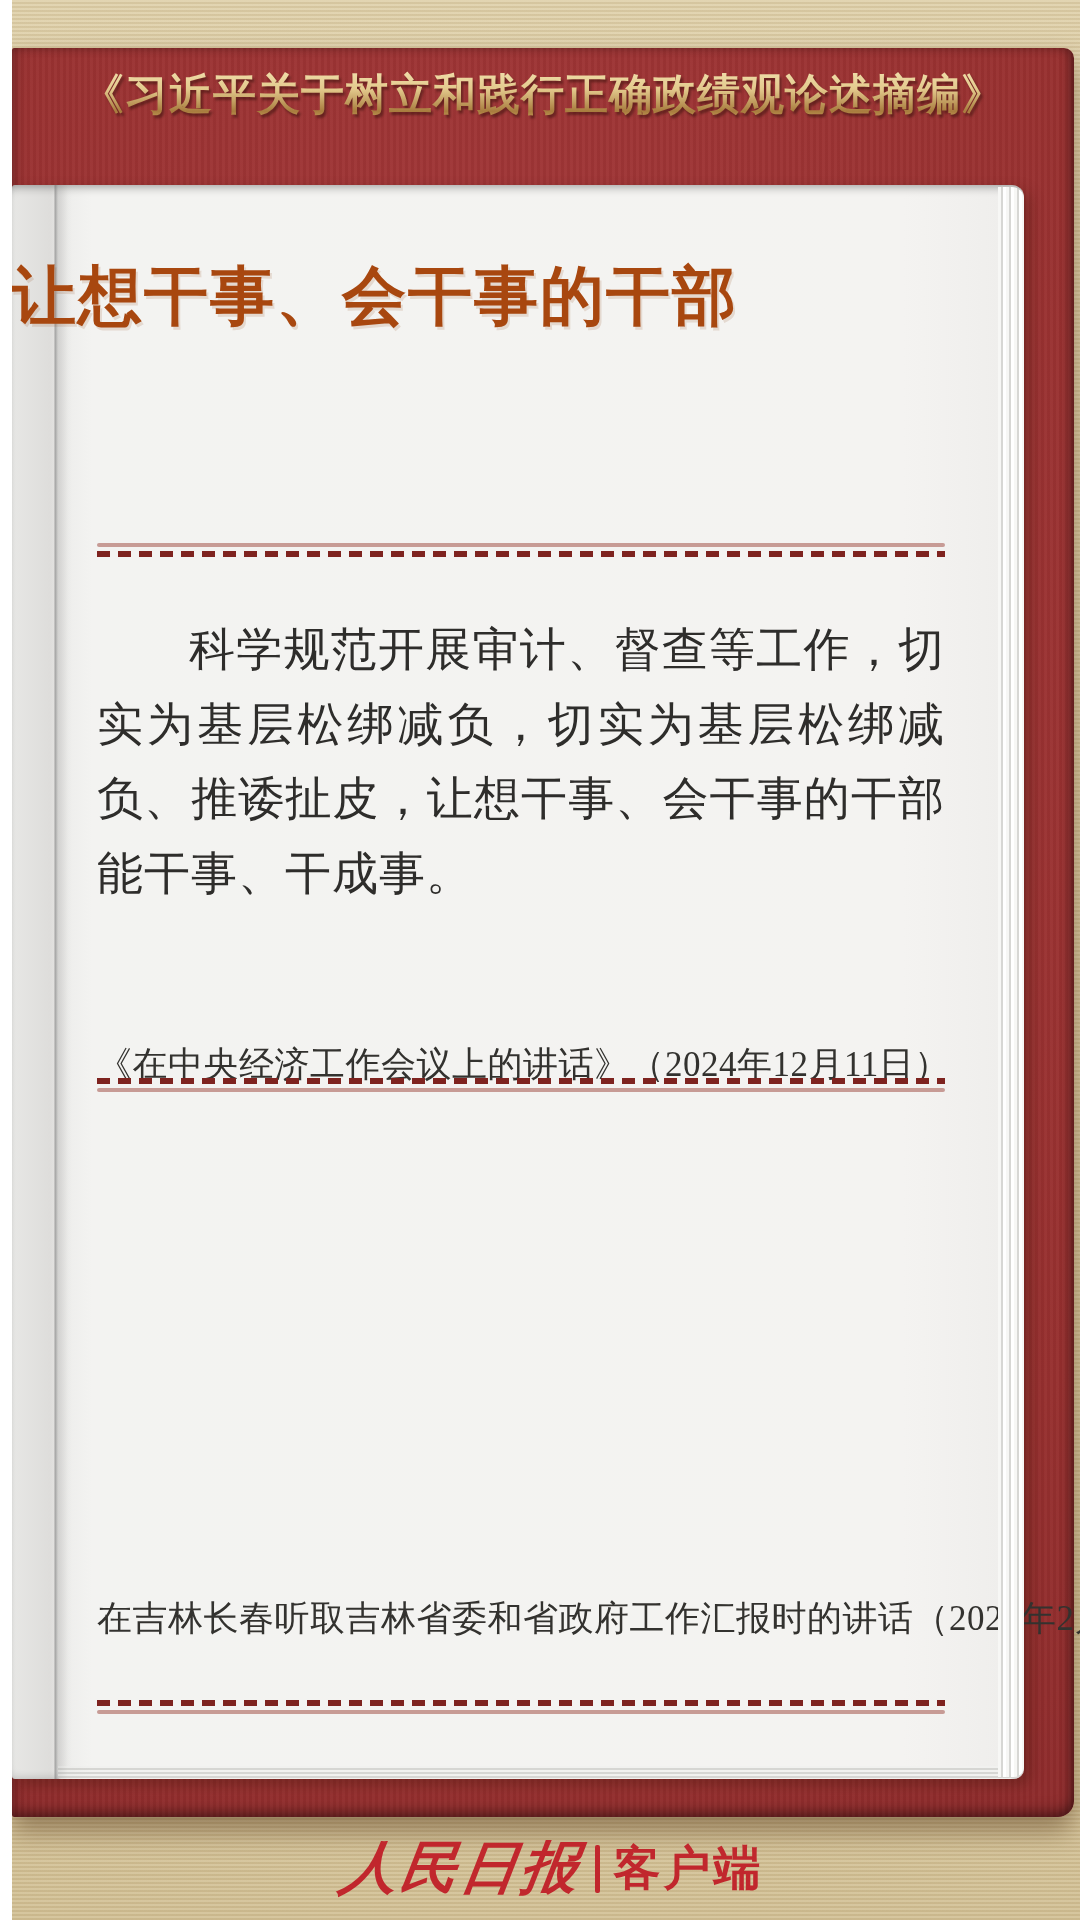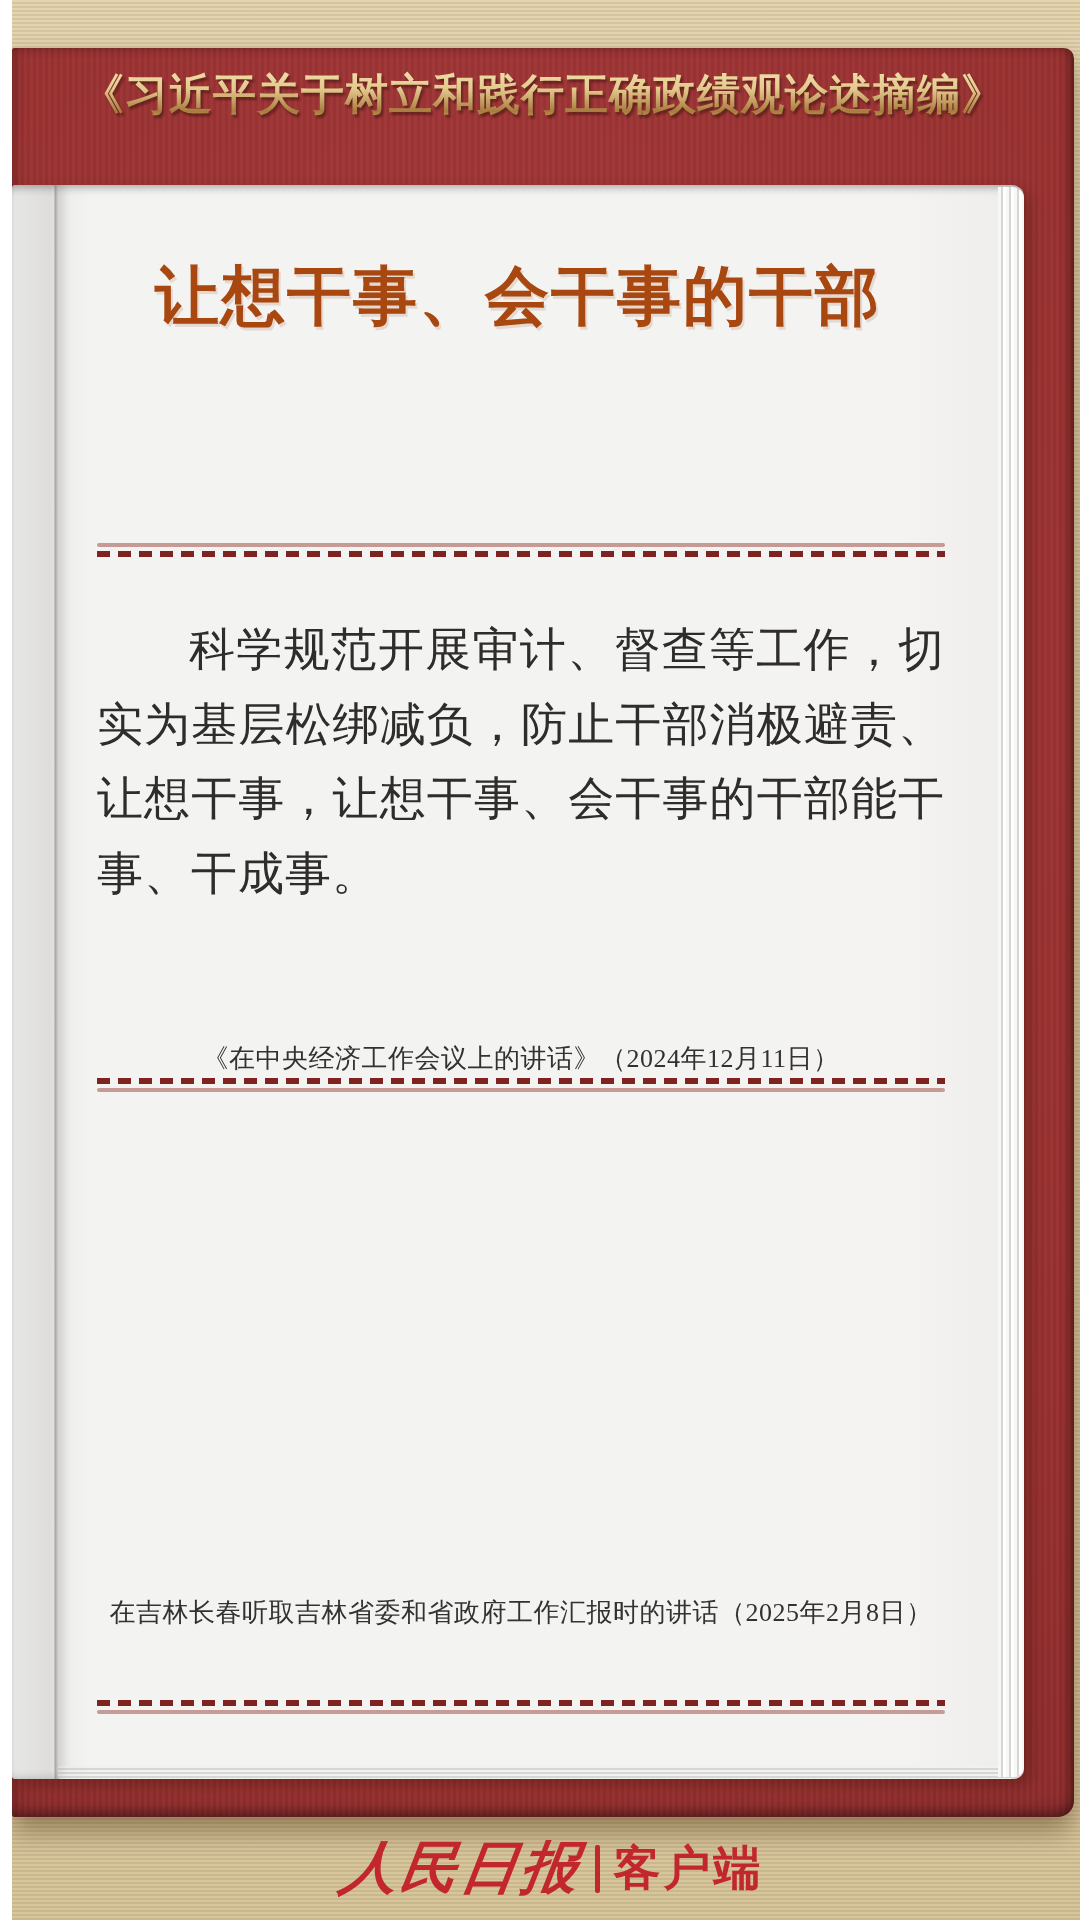--- a/index.html
+++ b/index.html
@@ -43,39 +43,39 @@
     content:"";position:absolute;left:46px;right:4px;bottom:0;height:13px;
     background:repeating-linear-gradient(180deg,#f1f1ef 0 2px,#d6d6d3 2px 4px);
     border-radius:0 0 10px 3px;
   }
   .page-crease{
     position:absolute;left:40px;top:0;bottom:0;width:60px;
     background:linear-gradient(90deg,transparent 0 2px,rgba(110,110,110,.55) 3px,rgba(150,150,150,.25) 6px,rgba(180,180,180,.08) 16px,transparent 40px);
   }
   
   .headline{
-    position:absolute;top:68px;left:0;width:100%;margin:0;text-align:center;
+    position:absolute;top:68px;left:0;width:100%;margin:0;
     color:#a8470f;font-size:64px;font-weight:900;line-height:1.38;letter-spacing:2px;
     text-shadow:2px 3px 0 rgba(150,80,35,.16);
   }
   .headline span{display:block;}
   .divider{position:absolute;left:85px;width:848px;}
   .divider > div + div{margin-top:4px;}
   .div-solid{height:4px;background:#c79b95;border-radius:2px;}
   .div-dashed{height:6px;background:repeating-linear-gradient(90deg,#7e231f 0 13px,transparent 13px 21px);}
   .d1{top:358px;} .d2{top:893px;} .d3{top:1515px;}
   .para{
     position:absolute;left:85px;width:848px;margin:0;
     font-size:46px;line-height:1.62;letter-spacing:1px;color:#2e2d2b;
     text-align:justify;text-indent:2em;
   }
   .p1{top:428px;} .p2{top:930px;}
   .cite{
     position:absolute;left:85px;width:848px;margin:0;text-align:center;
-    font-size:26px;color:#33322f;letter-spacing:0.5px;white-space:nowrap;
+    font-size:35px;color:#33322f;letter-spacing:0.5px;white-space:nowrap;
   }
   .c1{top:856px;} .c2a{top:1410px;} .c2b{top:1456px;}
   
   .footer{
     position:absolute;left:0;right:0;bottom:0;height:103px;
     display:flex;align-items:center;justify-content:center;gap:14px;color:#c1272d;
   }
   .brand-script{
     font-size:57px;font-weight:bold;font-style:italic;transform:skewX(-8deg);
     font-family:"DejaVu Serif","Liberation Serif",serif;letter-spacing:3px;
@@ -100,21 +100,21 @@
 
     <h1 class="headline">
       <span>让想干事、会干事的干部</span>
     </h1>
 
     <div class="divider d1">
       <div class="div-solid"></div>
       <div class="div-dashed"></div>
     </div>
 
-    <p class="para p1">科学规范开展审计、督查等工作，切实为基层松绑减负，防止干部消极避责、让想干事，让想干事、会干事的干部能干事、干成事。</p>
+    <p class="para p1">科学规范开展审计、督查等工作，切实为基层松绑减负，切实为基层松绑减负、推诿扯皮，让想干事、会干事的干部能干事、干成事。</p>
 
     <p class="cite c1">《在中央经济工作会议上的讲话》（2024年12月11日）</p>
 
     <div class="divider d2">
       <div class="div-dashed"></div>
       <div class="div-solid"></div>
     </div>
 
 
     <p class="cite c2a">在吉林长春听取吉林省委和省政府工作汇报时的讲话（2025年2月8日）</p>

